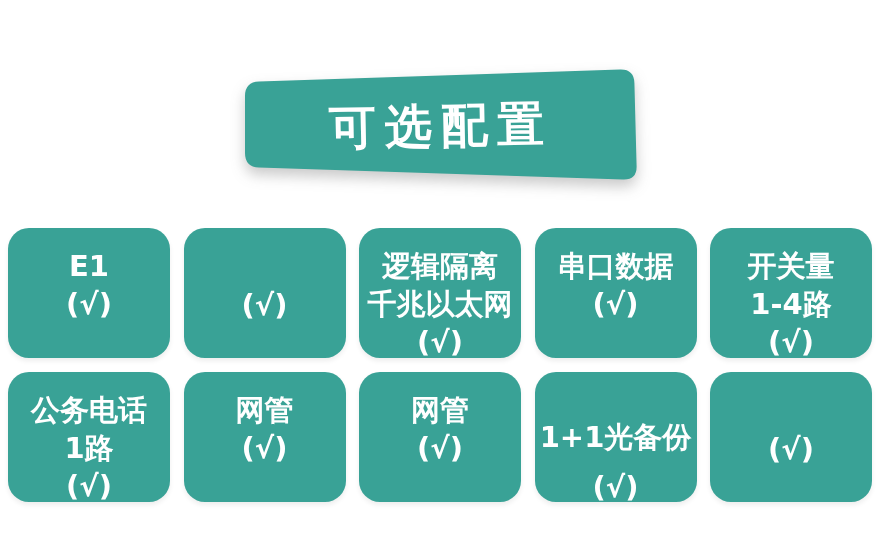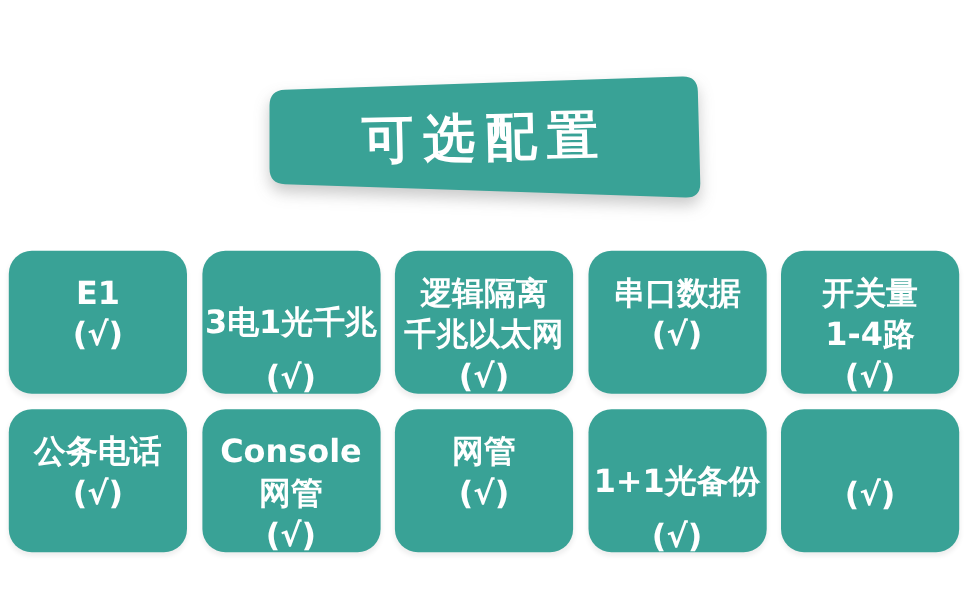--- a/index.html
+++ b/index.html
@@ -99,21 +99,20 @@
   </div>
 
   <div class="grid">
 
     <div class="card">
       <div class="line">E1</div>
       <div class="line check">(√)</div>
     </div>
 
     <div class="card two">
-      <div class="line">3电1光千兆</div>
       <div class="line check">(√)</div>
     </div>
 
     <div class="card">
       <div class="line">逻辑隔离</div>
       <div class="line">千兆以太网</div>
       <div class="line check">(√)</div>
     </div>
 
     <div class="card">
@@ -122,25 +121,25 @@
     </div>
 
     <div class="card">
       <div class="line">开关量</div>
       <div class="line">1-4路</div>
       <div class="line check">(√)</div>
     </div>
 
     <div class="card">
       <div class="line">公务电话</div>
+      <div class="line">1路</div>
       <div class="line check">(√)</div>
     </div>
 
     <div class="card">
-      <div class="line">Console</div>
       <div class="line">网管</div>
       <div class="line check">(√)</div>
     </div>
 
     <div class="card">
       <div class="line">网管</div>
       <div class="line check">(√)</div>
     </div>
 
     <div class="card two">

